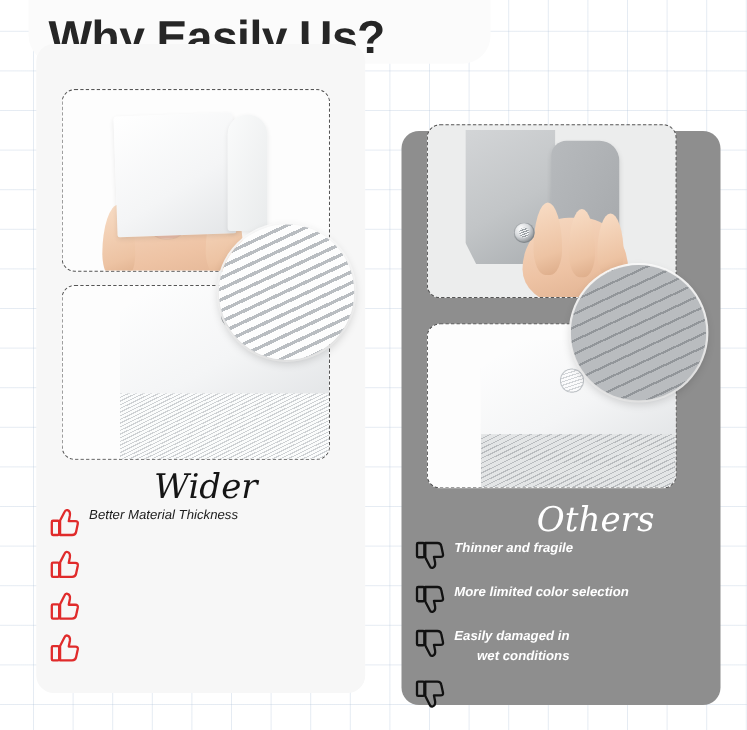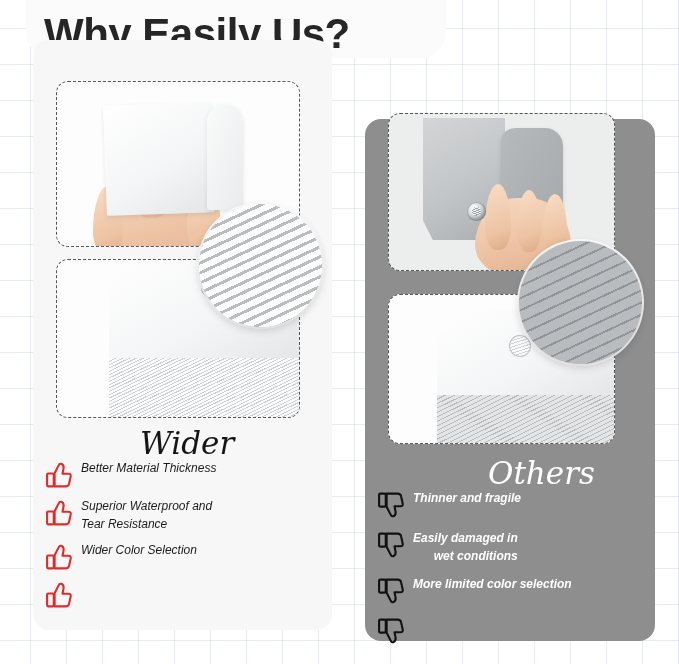--- a/index.html
+++ b/index.html
@@ -266,34 +266,31 @@
 
   <div class="bullet-row">
     <span class="bullet-icon">
       <svg viewBox="0 0 34 32">
           <g fill="none" stroke="#e02b2b" stroke-width="2.4" stroke-linejoin="round" stroke-linecap="round">
         <path d="M12 14 L12 29 L24.5 29 Q28 29 28.6 25.8 L30.4 17.4 Q30.9 14.6 27.8 14.6 L21 14.6 L22.2 8.6 Q22.8 4.2 19.6 3.2 Q17.6 2.6 16.6 5 L12 14 Z"></path>
         <rect x="3.4" y="14.2" width="7.6" height="14.8" rx="1.2"></rect>
       </g>
         </svg>
     </span>
-    <span class="bullet-text">Superior Waterproof and
-Tear Resistance</span>
   </div>
 
   <div class="bullet-row">
     <span class="bullet-icon">
       <svg viewBox="0 0 34 32">
           <g fill="none" stroke="#e02b2b" stroke-width="2.4" stroke-linejoin="round" stroke-linecap="round">
         <path d="M12 14 L12 29 L24.5 29 Q28 29 28.6 25.8 L30.4 17.4 Q30.9 14.6 27.8 14.6 L21 14.6 L22.2 8.6 Q22.8 4.2 19.6 3.2 Q17.6 2.6 16.6 5 L12 14 Z"></path>
         <rect x="3.4" y="14.2" width="7.6" height="14.8" rx="1.2"></rect>
       </g>
         </svg>
     </span>
-    <span class="bullet-text">Wider Color Selection</span>
   </div>
 
   <div class="bullet-row">
     <span class="bullet-icon">
       <svg viewBox="0 0 34 32">
           <g fill="none" stroke="#e02b2b" stroke-width="2.4" stroke-linejoin="round" stroke-linecap="round">
         <path d="M12 14 L12 29 L24.5 29 Q28 29 28.6 25.8 L30.4 17.4 Q30.9 14.6 27.8 14.6 L21 14.6 L22.2 8.6 Q22.8 4.2 19.6 3.2 Q17.6 2.6 16.6 5 L12 14 Z"></path>
         <rect x="3.4" y="14.2" width="7.6" height="14.8" rx="1.2"></rect>
       </g>
         </svg>
@@ -340,34 +337,34 @@
 
   <div class="bullet-row">
     <span class="bullet-icon">
       <svg viewBox="0 0 34 32">
           <g fill="none" stroke="#111111" stroke-width="2.4" stroke-linejoin="round" stroke-linecap="round">
         <path d="M12 18 L12 3 L24.5 3 Q28 3 28.6 6.2 L30.4 14.6 Q30.9 17.4 27.8 17.4 L21 17.4 L22.2 23.4 Q22.8 27.8 19.6 28.8 Q17.6 29.4 16.6 27 L12 18 Z"></path>
         <rect x="3.4" y="3" width="7.6" height="14.8" rx="1.2"></rect>
       </g>
         </svg>
     </span>
-    <span class="bullet-text">Easily damaged in
-wet conditions</span>
+    <span class="bullet-text">More limited color selection</span>
   </div>
 
   <div class="bullet-row">
     <span class="bullet-icon">
       <svg viewBox="0 0 34 32">
           <g fill="none" stroke="#111111" stroke-width="2.4" stroke-linejoin="round" stroke-linecap="round">
         <path d="M12 18 L12 3 L24.5 3 Q28 3 28.6 6.2 L30.4 14.6 Q30.9 17.4 27.8 17.4 L21 17.4 L22.2 23.4 Q22.8 27.8 19.6 28.8 Q17.6 29.4 16.6 27 L12 18 Z"></path>
         <rect x="3.4" y="3" width="7.6" height="14.8" rx="1.2"></rect>
       </g>
         </svg>
     </span>
-    <span class="bullet-text">More limited color selection</span>
+    <span class="bullet-text">Easily damaged in
+wet conditions</span>
   </div>
 
   <div class="bullet-row">
     <span class="bullet-icon">
       <svg viewBox="0 0 34 32">
           <g fill="none" stroke="#111111" stroke-width="2.4" stroke-linejoin="round" stroke-linecap="round">
         <path d="M12 18 L12 3 L24.5 3 Q28 3 28.6 6.2 L30.4 14.6 Q30.9 17.4 27.8 17.4 L21 17.4 L22.2 23.4 Q22.8 27.8 19.6 28.8 Q17.6 29.4 16.6 27 L12 18 Z"></path>
         <rect x="3.4" y="3" width="7.6" height="14.8" rx="1.2"></rect>
       </g>
         </svg>

